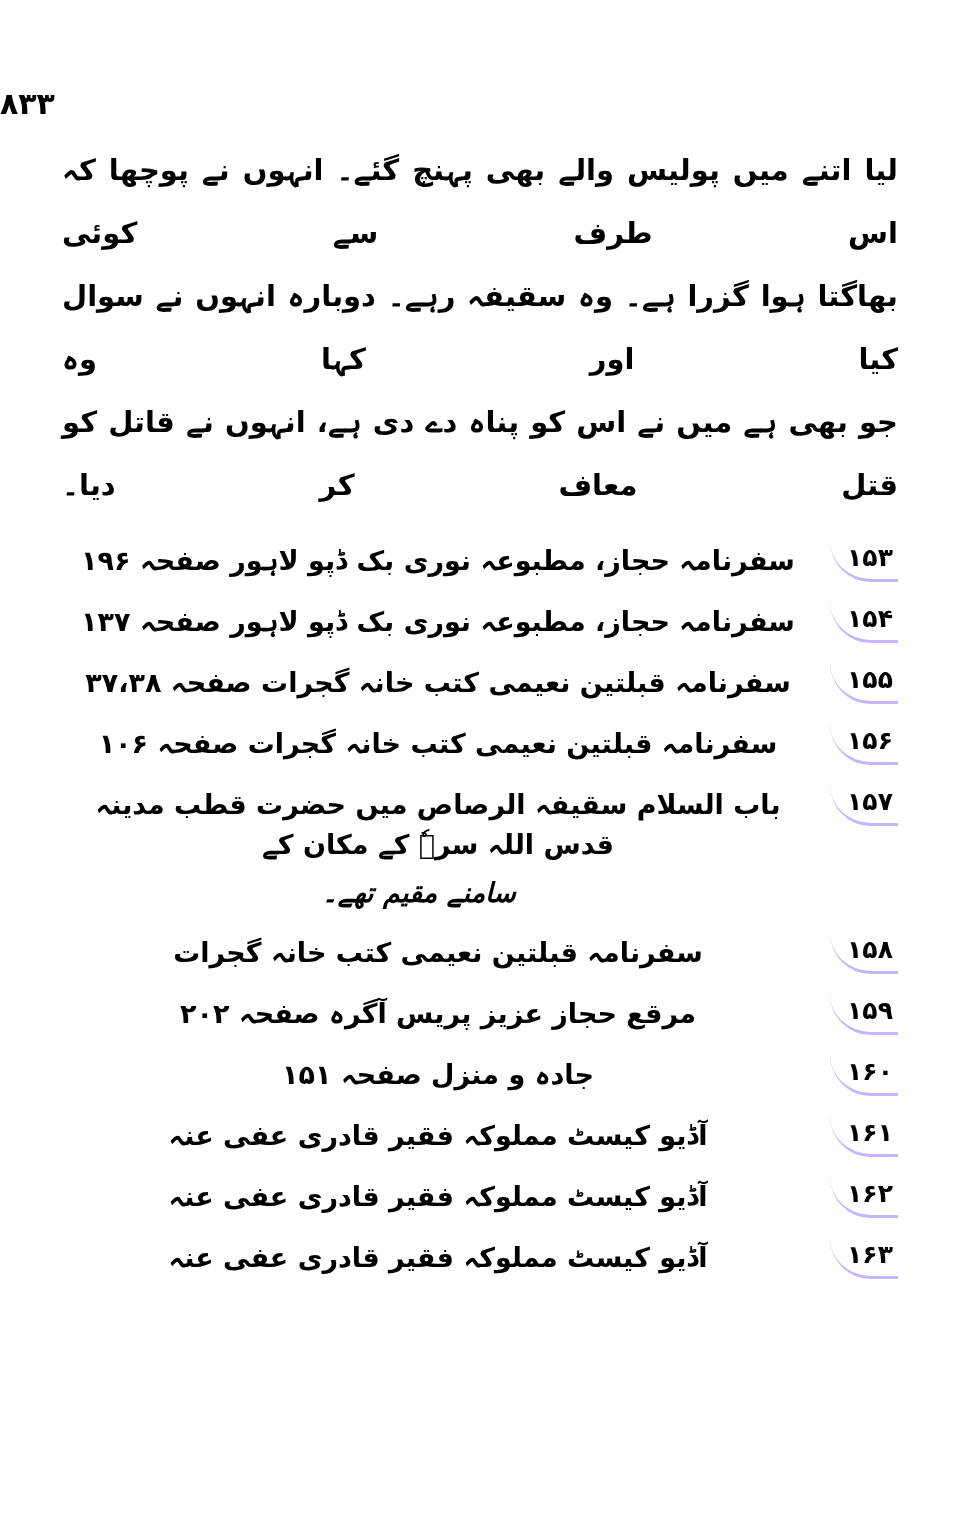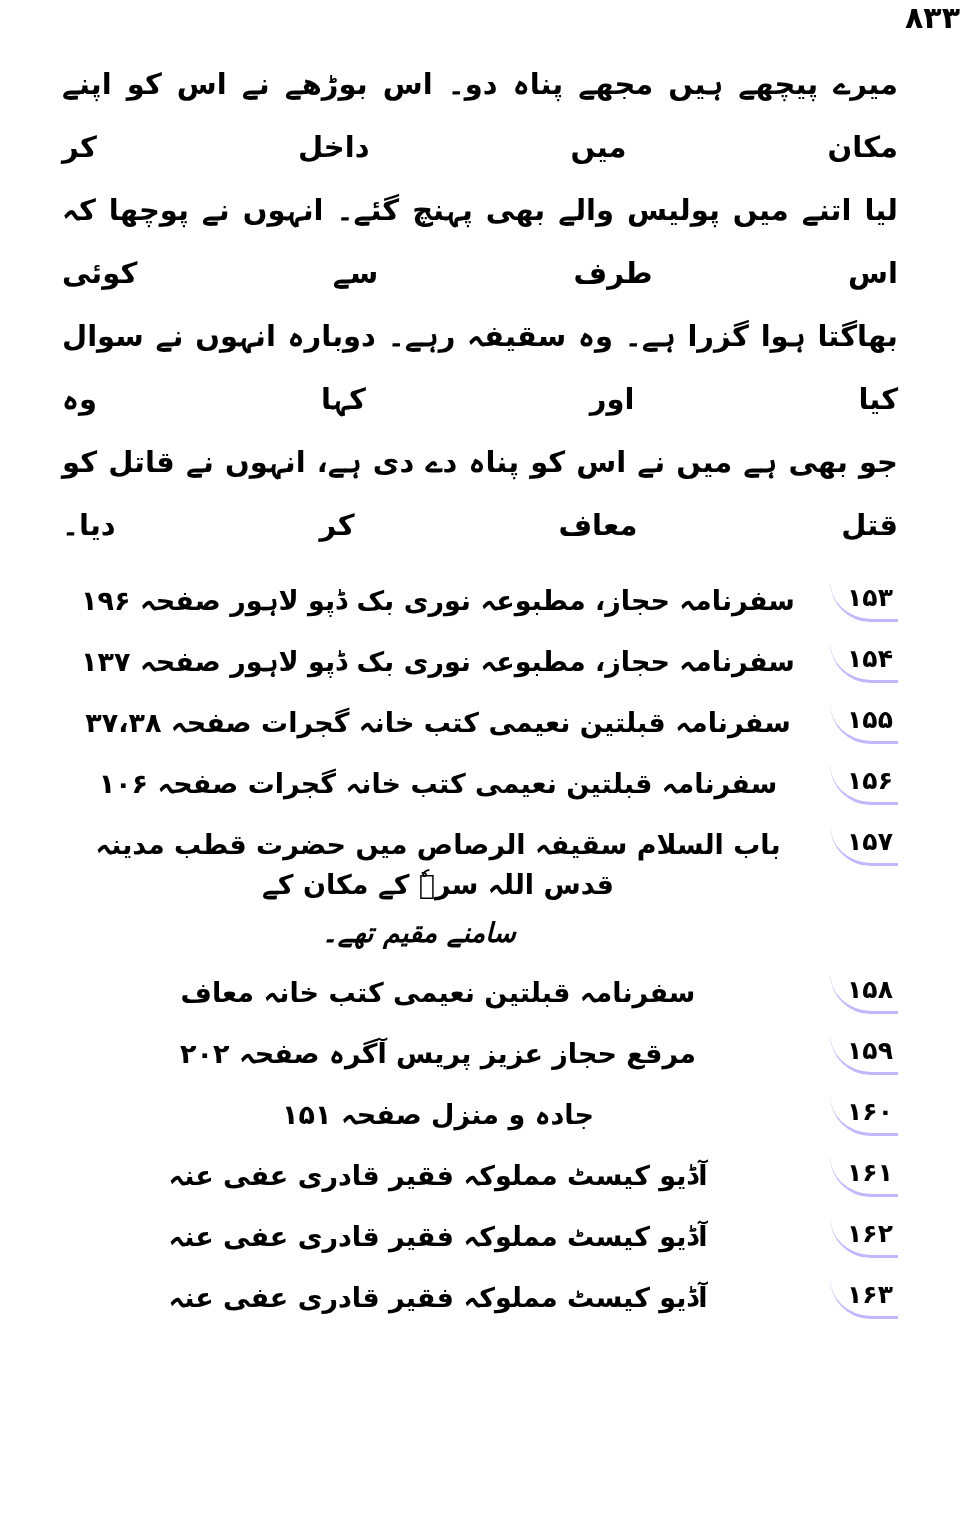--- a/index.html
+++ b/index.html
@@ -11,21 +11,22 @@
   }
   .page {
     position: relative;
     width: 960px;
     height: 1537px;
     background: #ffffff;
     overflow: hidden;
     direction: rtl;
   }
   .page-number {
-    text-align: right;
+    padding-top: 86px;
+    text-align: left;
     font-size: 30px;
     font-weight: bold;
     letter-spacing: 2px;
   }
   .paragraph {
     margin: 18px 62px 0 62px;
   }
   .paragraph .para-line {
     font-size: 29px;
     font-weight: bold;
@@ -71,21 +72,20 @@
   }
 </style>
 </head>
 <body>
 
 <div class="page">
 
   <div class="page-number">۸۳۳</div>
 
   <section class="paragraph">
-    <div class="para-line">میرے پیچھے ہیں مجھے پناہ دو۔ اس بوڑھے نے اس کو اپنے مکان میں داخل کر</div>
     <div class="para-line">لیا اتنے میں پولیس والے بھی پہنچ گئے۔ انہوں نے پوچھا کہ اس طرف سے کوئی</div>
     <div class="para-line">بھاگتا ہوا گزرا ہے۔ وہ سقیفہ رہے۔ دوبارہ انہوں نے سوال کیا اور کہا وہ</div>
     <div class="para-line">جو بھی ہے میں نے اس کو پناہ دے دی ہے، انہوں نے قاتل کو قتل معاف کر دیا۔</div>
   </section>
 
   <section class="footnotes" id="footnotes">
       <div class="fn-row">
         <span class="fn-num">۱۵۳</span>
         <div class="fn-text">
           <div class="fn-line">سفرنامہ حجاز، مطبوعہ نوری بک ڈپو لاہور صفحہ ۱۹۶</div>
@@ -112,21 +112,21 @@
       <div class="fn-row">
         <span class="fn-num">۱۵۷</span>
         <div class="fn-text">
           <div class="fn-line">باب السلام سقیفہ الرصاص میں حضرت قطب مدینہ قدس اللہ سرہٗ کے مکان کے</div>
           <div class="fn-line">سامنے مقیم تھے۔</div>
         </div>
       </div>
       <div class="fn-row">
         <span class="fn-num">۱۵۸</span>
         <div class="fn-text">
-          <div class="fn-line">سفرنامہ قبلتین نعیمی کتب خانہ معاف</div>
+          <div class="fn-line">سفرنامہ قبلتین نعیمی کتب خانہ گجرات</div>
         </div>
       </div>
       <div class="fn-row">
         <span class="fn-num">۱۵۹</span>
         <div class="fn-text">
           <div class="fn-line">مرقع حجاز عزیز پریس آگرہ صفحہ ۲۰۲</div>
         </div>
       </div>
       <div class="fn-row">
         <span class="fn-num">۱۶۰</span>

